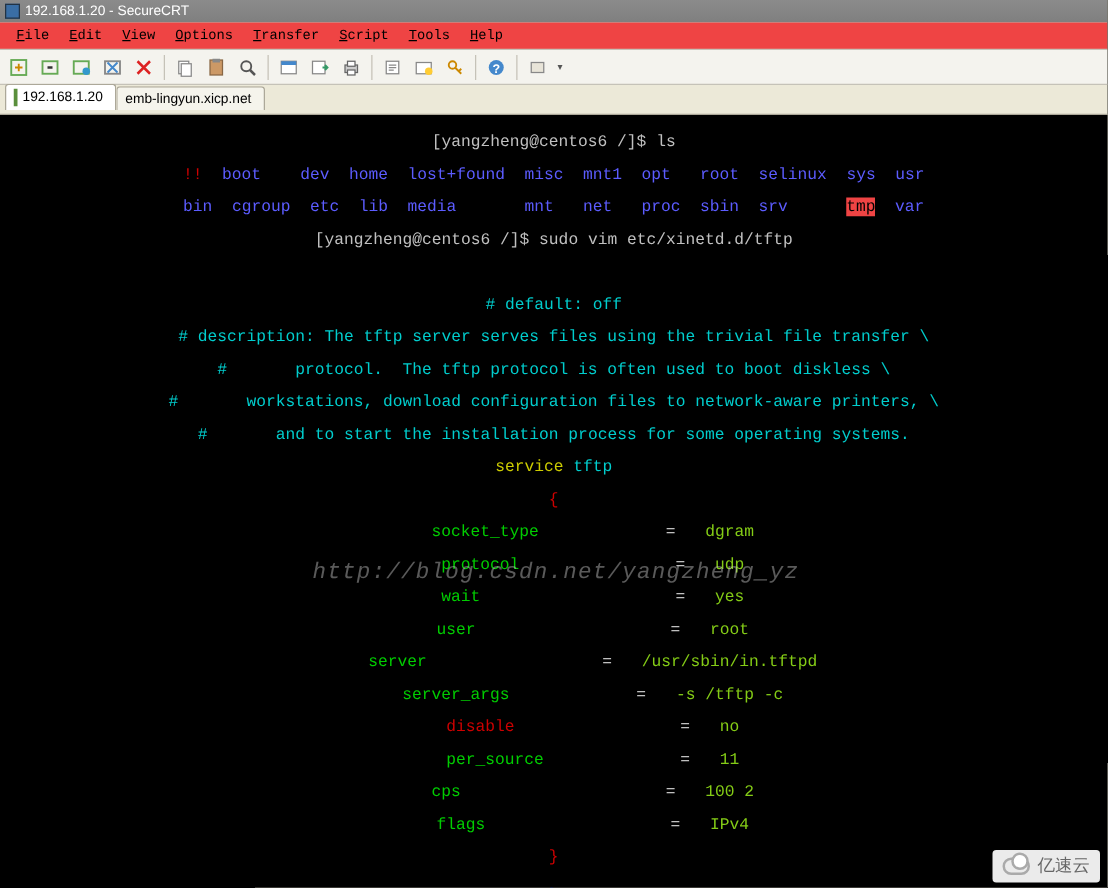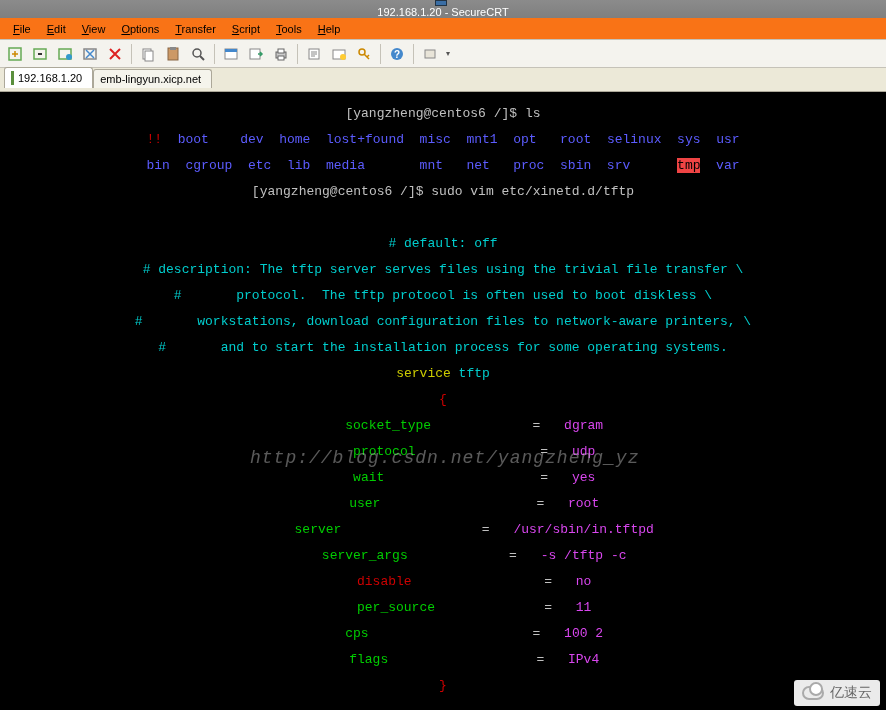--- a/index.html
+++ b/index.html
@@ -1,21 +1,21 @@
 <!DOCTYPE html>
 <html><head>
 <meta charset="utf-8">
 <style>
   * { margin: 0; padding: 0; box-sizing: border-box; }
   body { font-family: "Tahoma", sans-serif; font-size: 11px; background: #ece9d8; width: 886px; height: 710px; overflow: hidden; position: relative; }
 
-  .titlebar { height: 18px; background: linear-gradient(#8b8b8b,#7f7f7f); color:#fff; display:flex; align-items:center; padding:0 4px; font-size:11px;flex-direction:column; }
+  .titlebar { height: 18px; background: linear-gradient(#8b8b8b,#7f7f7f); color:#fff; display:flex; align-items:center; padding:0 4px; font-size:11px; }
   .titlebar .icon { width:12px; height:12px; background:#3a6ea5; margin-right:4px; border:1px solid #234; }
 
-  .menubar { height: 22px; background:#f97316; border-bottom:1px solid #c5c2b8; display:flex; align-items:center; padding:0 6px; gap:2px; }
+  .menubar { height: 22px; background:#ef4444; border-bottom:1px solid #c5c2b8; display:flex; align-items:center; padding:0 6px; gap:2px;font-family:Liberation Mono, monospace; }
   .menubar .mi { padding:2px 7px; cursor:default; }
   .menubar .mi .ul { text-decoration: underline; }
 
   .toolbar { height: 28px; background:#f4f3ee; border-bottom:1px solid #c5c2b8; display:flex; align-items:center; padding:0 4px; gap:3px; }
   .tb-btn { width:22px; height:22px; border:1px solid transparent; display:flex; align-items:center; justify-content:center; border-radius:2px; }
   .tb-sep { width:1px; height:20px; background:#c5c2b8; margin:0 2px; }
   .tb-drop { width:8px; display:flex; align-items:center; justify-content:center; color:#555; font-size:8px; }
 
   .tabstrip { height: 24px; background:#ece9d8; border-bottom:1px solid #aca899; display:flex; align-items:flex-end; padding:4px 4px; gap:0; }
   .tab { background:#f5f4ec; border:1px solid #aca899; border-bottom:none; padding:3px 10px 3px 6px; border-radius:3px 3px 0 0; display:flex; align-items:center; gap:4px; font-size:11px; position:relative; top:1px; }
@@ -26,21 +26,21 @@
   .terminal { background:#000; color:#c0c0c0; font-family:"Courier New", monospace; font-size:13px; line-height:13px; padding:2px 4px; height:620px; white-space:pre; overflow:hidden; position:relative; }
   .terminal .line { height:13px;text-align:center; }
   
   
   .c-w { color:#c0c0c0; }
   .c-r { color:#cd0000; }
   .c-bb { color:#5c5cff; font-weight:normal; }   
   .c-g { color:#00cd00; }
   .c-cy { color:#00cdcd; }
   .c-y { color:#cdcd00; }
-  .c-m { color:#d946ef;margin-left:16px; }
+  .c-m { color:#84cc16;margin-left:16px; }
   .hl-tmp { background:#ef4444; color:#000; }
   .c-blue { color:#0037da; }
 
   .watermark { position:absolute; top:360px; left:250px; color:rgba(200,200,200,0.45); font-family:"Courier New",monospace; font-size:18px; font-style:italic; pointer-events:none; letter-spacing:1px; }
 
   .corner-logo { position:absolute; right:6px; bottom:4px; background:rgba(255,255,255,0.92); padding:4px 8px; border-radius:3px; display:flex; align-items:center; gap:6px; font-size:14px; color:#666;justify-content:flex-end; }
   .corner-logo .cloud { width:22px; height:14px; border:2px solid #aaa; border-radius:10px; position:relative; }
   .corner-logo .cloud:before { content:""; position:absolute; width:10px; height:10px; border:2px solid #aaa; border-radius:50%; top:-6px; left:5px; background:#fff; }
 
   svg { display:block; }

